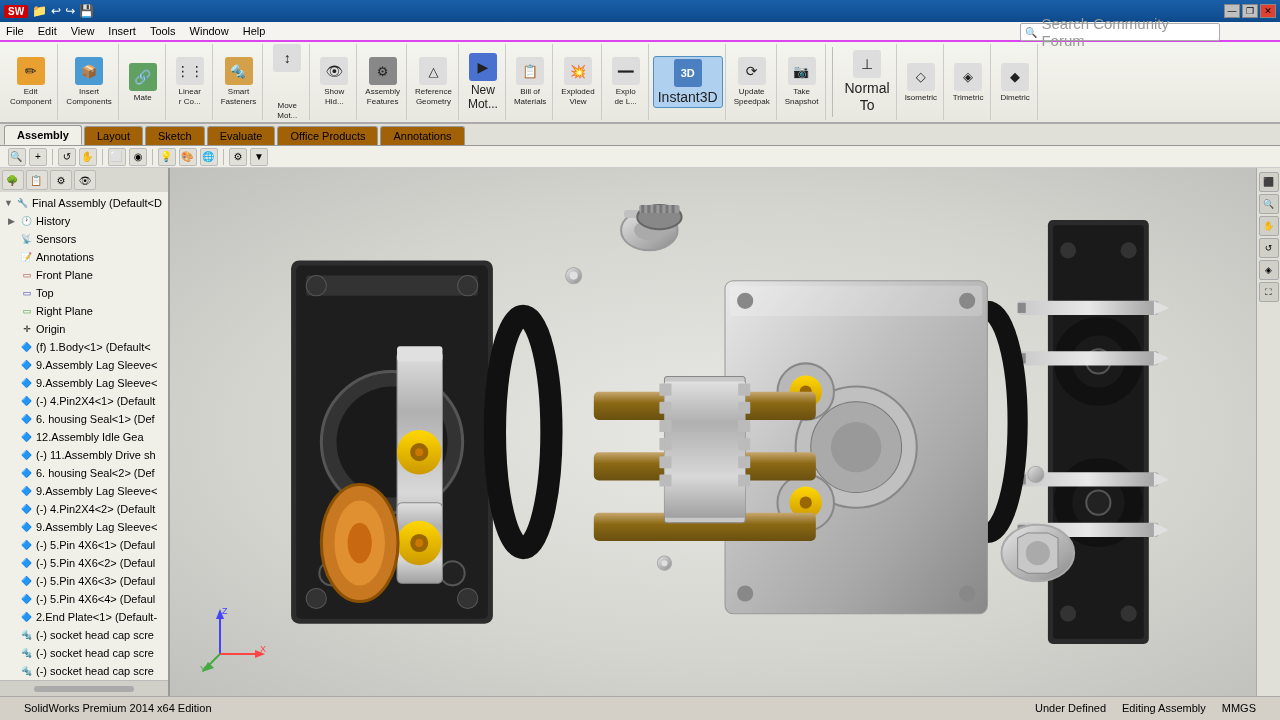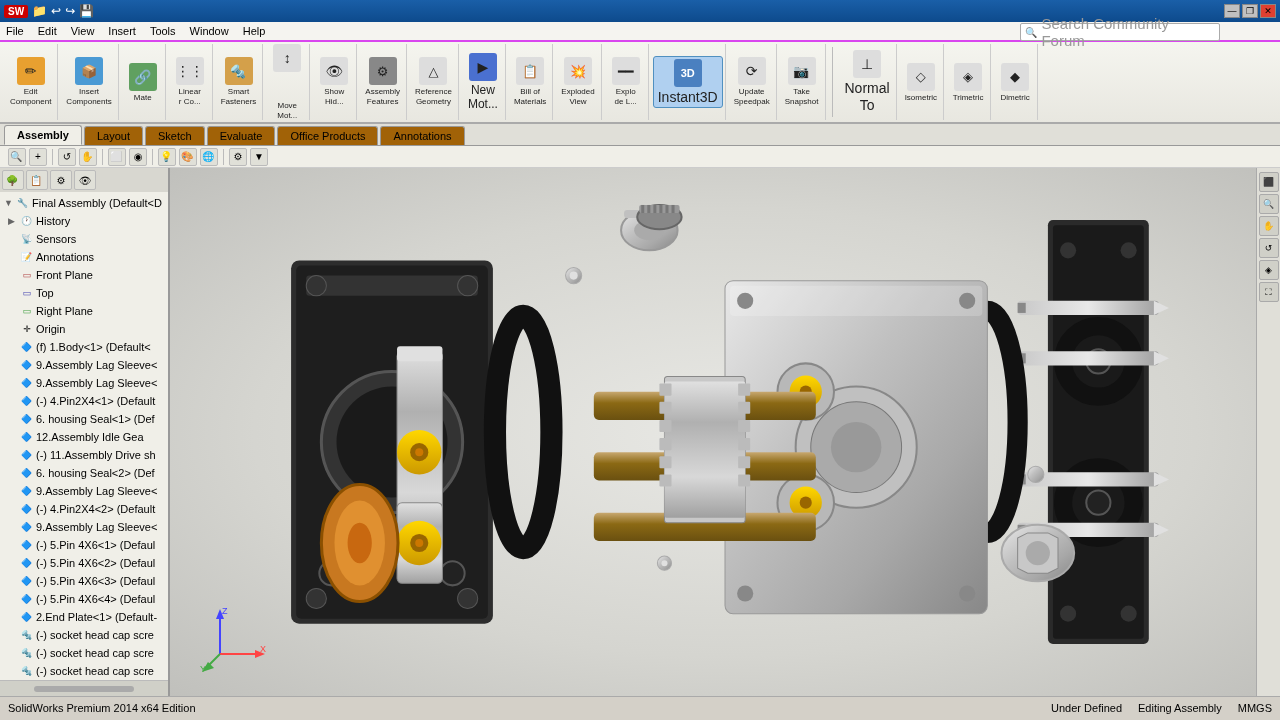--- a/index.html
+++ b/index.html
@@ -250,21 +250,21 @@
       font-size: 9px;
     }
 
     
     #status-bar {
       height: 22px;
       background: #d4d0c8;
       border-top: 1px solid #aaa;
       display: flex;
       align-items: center;
-      padding: 0 8px;
+      padding: 0 24px;
       font-size: 11px;
       gap: 8px;
     }
     #status-left { flex: 1; }
     #status-right { display: flex; gap: 16px; }
 
     
     .viewport-svg {
       position: absolute;
       top: 0; left: 0;

